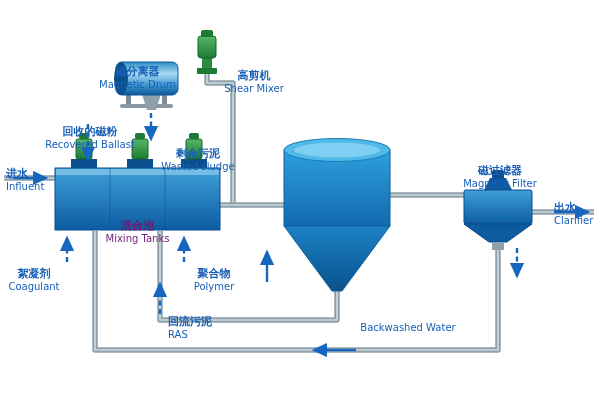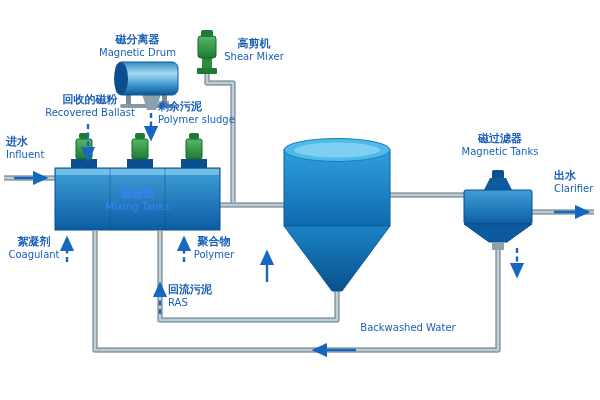--- a/index.html
+++ b/index.html
@@ -1,23 +1,23 @@
 <!DOCTYPE html>
 <html><head>
 <meta charset="utf-8">
 <style>
   * { margin:0; padding:0; box-sizing:border-box; }
   body { font-family:"DejaVu Sans","Liberation Sans",sans-serif; background:#ffffff; }
   .stage { position:relative; width:600px; height:400px; background:#ffffff; overflow:hidden; }
   .stage svg { position:absolute; left:0; top:0; }
   .label { position:absolute; color:#185fb8; line-height:1.18; }
-  .label .zh { font-size:11px; font-weight:700; }
+  .label .zh { font-size:11px; font-weight:700;margin-top:32px; }
   .label .en { font-size:10px; }
   .center { text-align:center; }
-  .white { color:#3b82f6; }
+  .white { color:#701a75; }
   .pipe { stroke:#8da0ab; stroke-width:5.5; fill:none; stroke-linejoin:round; }
   .pipe-hi { stroke:#ccd8de; stroke-width:1.7; fill:none; stroke-linejoin:round; }
   .arrow { stroke:#1767c0; stroke-width:2.4; fill:none; marker-end:url(#ab); }
   .dashed { stroke-dasharray:5 3.5; }
 </style>
 </head>
 <body>
 
 <div class="stage">
 
@@ -152,23 +152,23 @@
   <div class="label center" style="left:42px; top:94px; width:96px;">
     <div class="zh">回收的磁粉</div>
     <div class="en">Recovered Ballast</div>
   </div>
 
   <div class="label center" style="left:218px; top:38px; width:72px;">
     <div class="zh">高剪机</div>
     <div class="en">Shear Mixer</div>
   </div>
 
-  <div class="label" style="left:158px; top:101px; width:80px;">
+  <div class="label" style="left:158px; top:116px; width:80px;text-align:center;">
     <div class="zh">剩余污泥</div>
-    <div class="en">Polymer sludge</div>
+    <div class="en">Wasted sludge</div>
   </div>
 
   <div class="label" style="left:6px; top:136px; width:48px;">
     <div class="zh">进水</div>
     <div class="en">Influent</div>
   </div>
 
   <div class="label center white" style="left:55px; top:188px; width:165px;">
     <div class="zh">混合池</div>
     <div class="en">Mixing Tanks</div>
@@ -180,21 +180,21 @@
   </div>
 
   <div class="label center" style="left:4px; top:236px; width:60px;">
     <div class="zh">絮凝剂</div>
     <div class="en">Coagulant</div>
   </div>
 
 
   <div class="label center" style="left:458px; top:133px; width:84px;">
     <div class="zh">磁过滤器</div>
-    <div class="en">Magnetic Tanks</div>
+    <div class="en">Magnetic Filter</div>
   </div>
 
   <div class="label" style="left:554px; top:170px; width:44px;">
     <div class="zh">出水</div>
     <div class="en">Clarifier</div>
   </div>
 
   <div class="label" style="left:168px; top:284px; width:64px;">
     <div class="zh">回流污泥</div>
     <div class="en">RAS</div>

